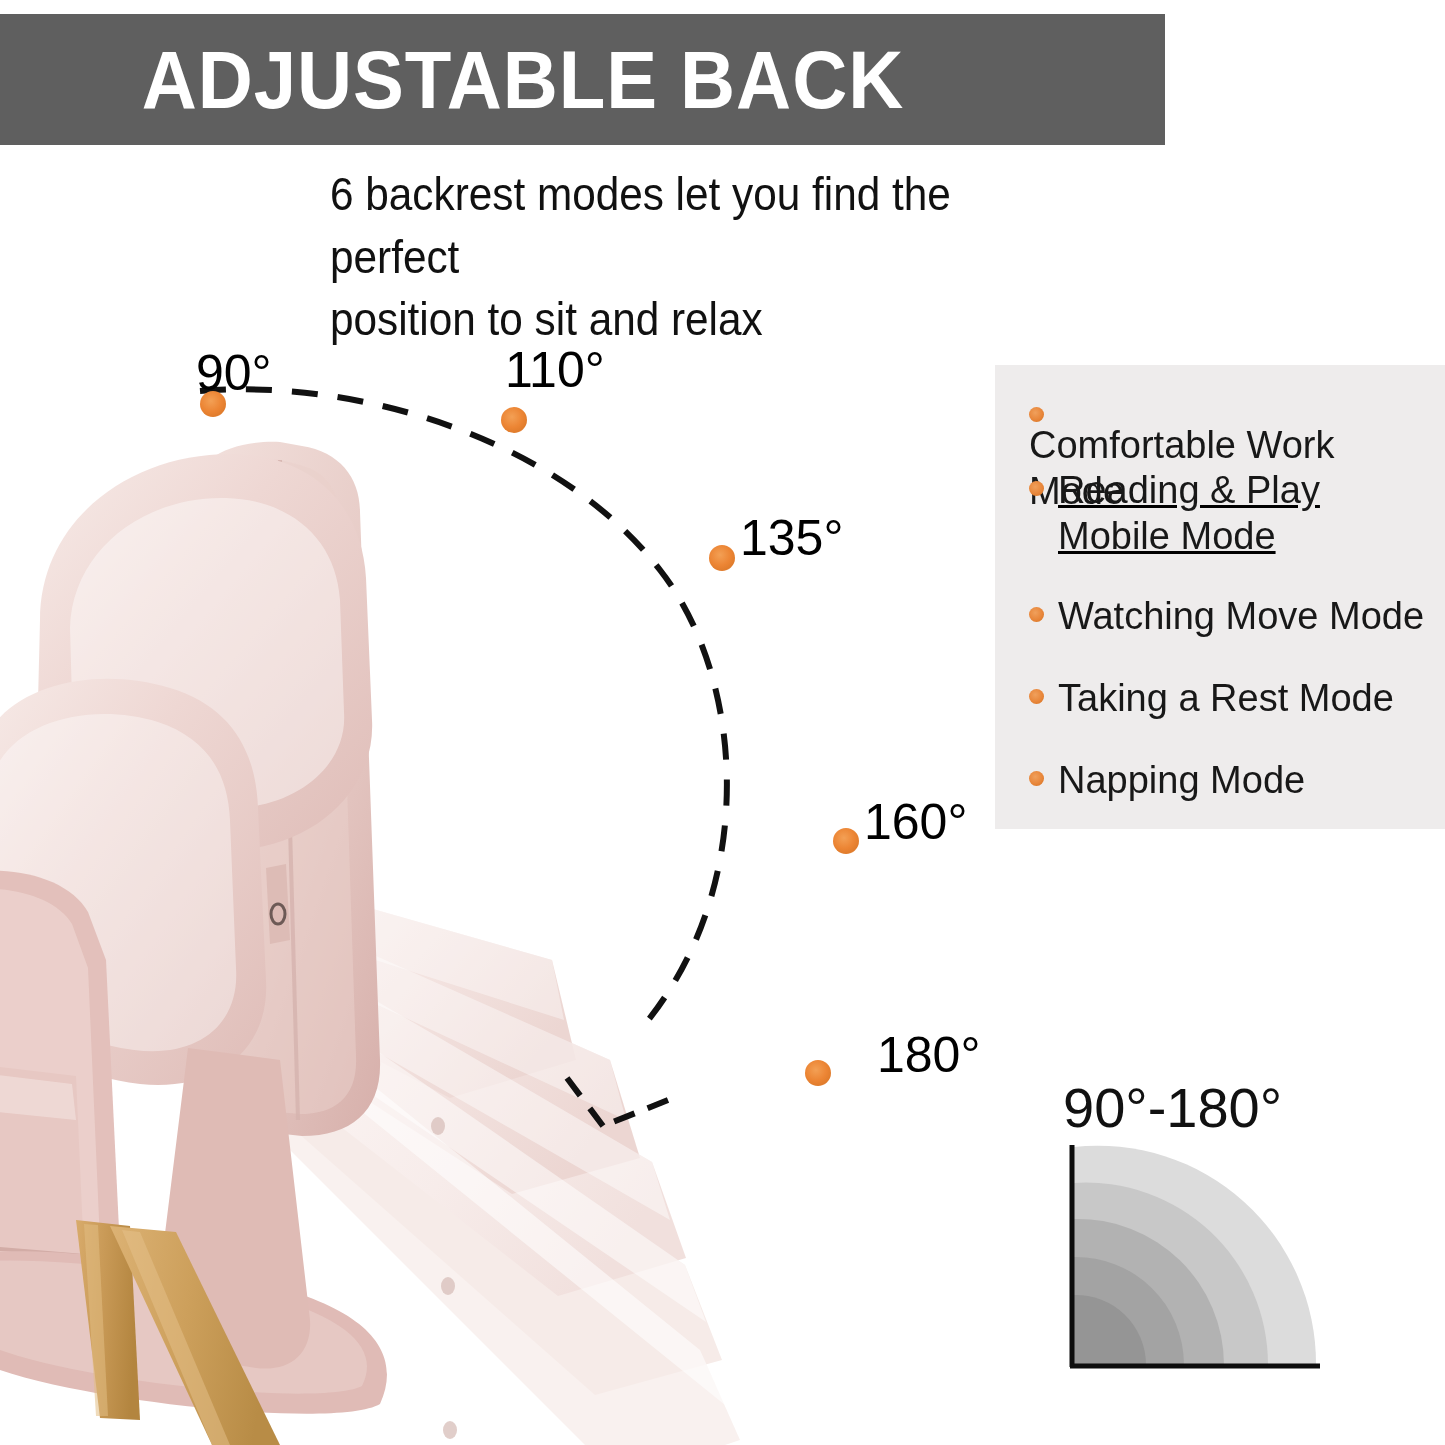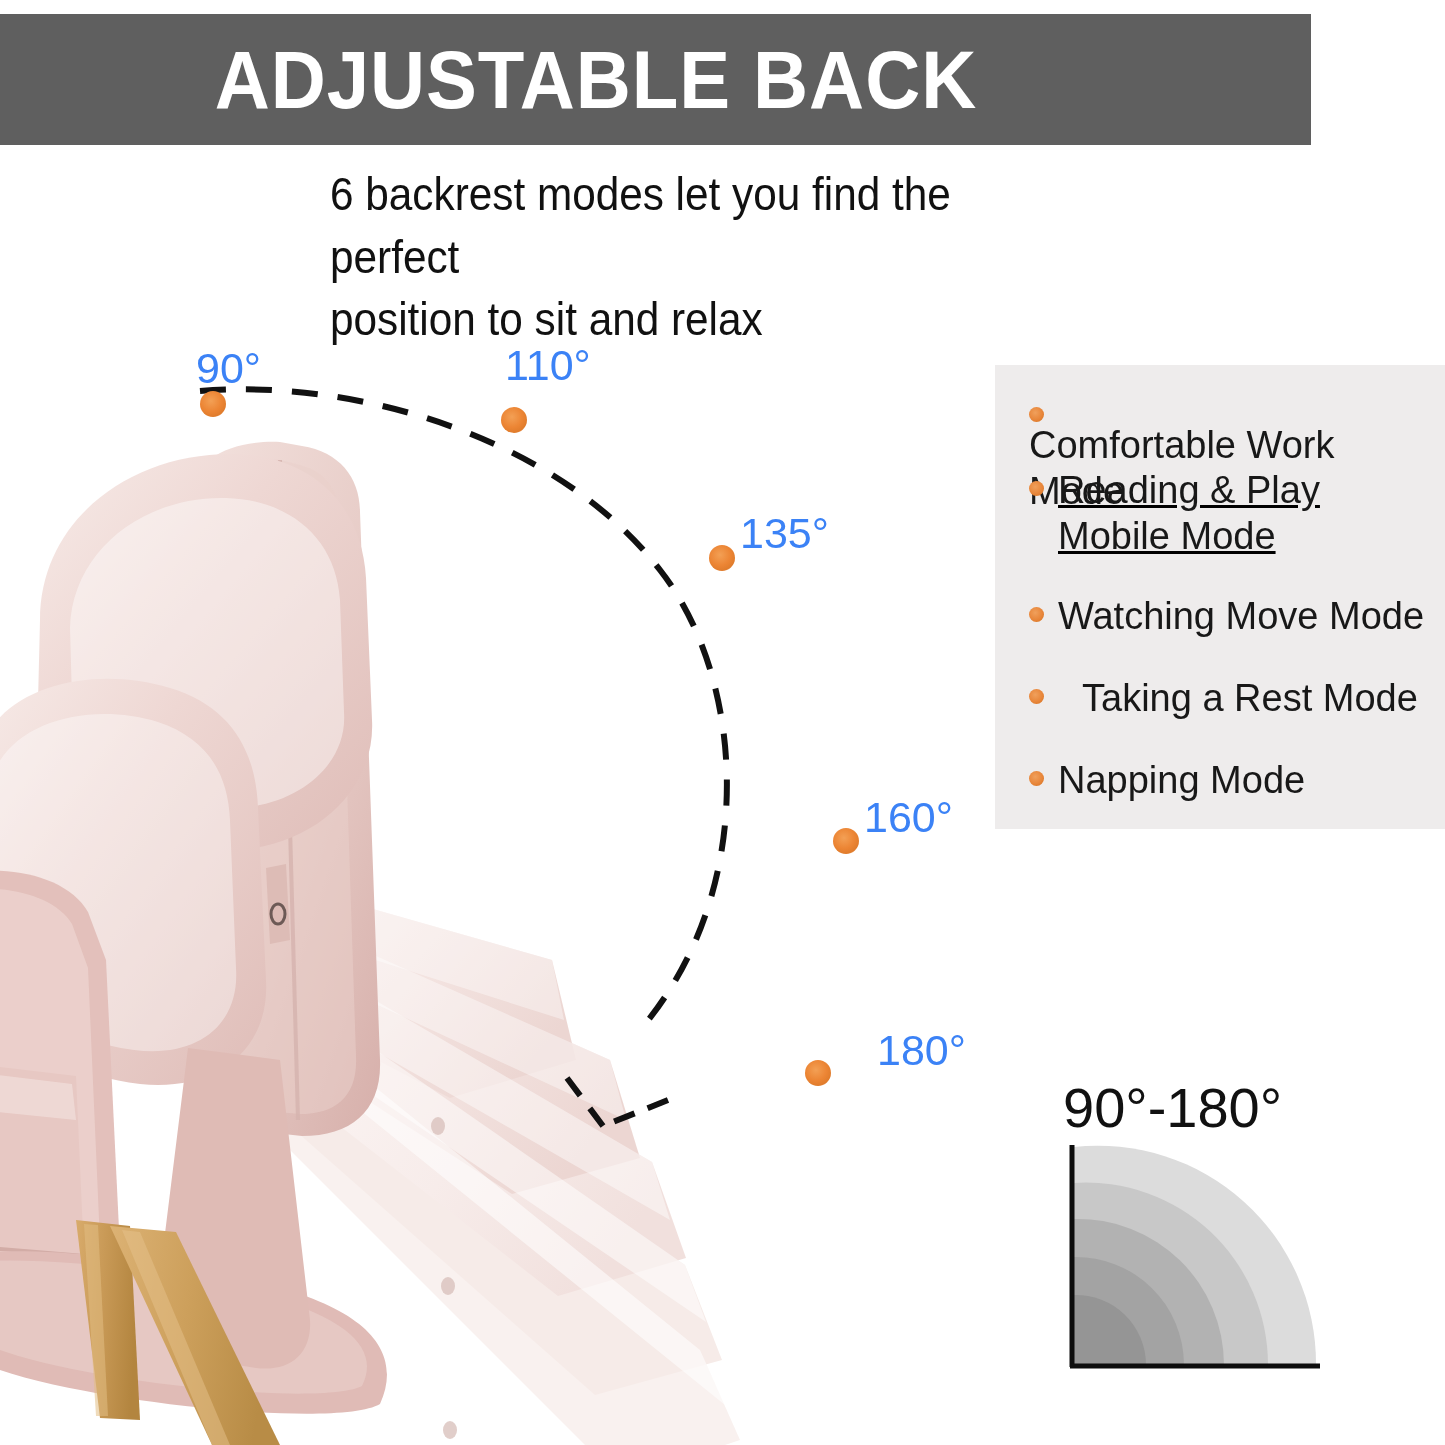--- a/index.html
+++ b/index.html
@@ -1,40 +1,40 @@
 <!DOCTYPE html>
 <html><head>
 <meta charset="utf-8">
 <style>
   html,body{margin:0;padding:0;background:#fff;}
   body{width:1445px;height:1445px;overflow:hidden;
        font-family:"Liberation Sans","DejaVu Sans",sans-serif;}
   #stage{position:relative;width:1445px;height:1445px;background:#ffffff;overflow:hidden;}
 
   
-  #header-bar{position:absolute;left:0;top:14px;width:1311px;height:131px;
+  #header-bar{position:absolute;left:0;top:14px;width:1165px;height:131px;
               background:#5f5f5f;display:flex;align-items:center;justify-content:center;}
   #header-title{color:#ffffff;font-size:82px;font-weight:bold;letter-spacing:1px;
                 font-family:"Liberation Sans Narrow","Liberation Sans",sans-serif;
                 transform:scaleX(.93);transform-origin:center;
                 position:relative;left:-60px;line-height:1;white-space:nowrap;}
 
   
   #subtitle{position:absolute;left:330px;top:163px;width:830px;
             font-size:47px;line-height:1.33;color:#111;
             font-family:"Liberation Sans Narrow","Liberation Sans",sans-serif;
             transform:scaleX(.9);transform-origin:left top;}
 
   
   #chair{position:absolute;left:-20px;top:420px;width:790px;height:1025px;}
 
   
   #arc-svg{position:absolute;left:0;top:330px;width:1000px;height:840px;overflow:visible;}
 
-  .angle-label{position:absolute;font-size:43px;color:#3b82f6;white-space:nowrap;
+  .angle-label{position:absolute;font-size:50px;color:#000000;white-space:nowrap;
                font-family:"Liberation Sans","DejaVu Sans",sans-serif;}
   .dot{position:absolute;width:26px;height:26px;border-radius:50%;
        background:radial-gradient(circle at 42% 38%,#f3a055 0%,#ec8534 48%,#e07c2c 72%,rgba(232,132,56,.35) 88%,rgba(232,132,56,0) 100%);
        filter:blur(.6px);}
 
   
   #modes-panel{position:absolute;left:995px;top:365px;width:450px;height:464px;
                background:#eeecec;}
   .mode-row{position:absolute;display:flex;align-items:flex-start;}
   .mode-bullet{width:15px;height:15px;border-radius:50%;margin-top:14px;margin-right:14px;
@@ -211,21 +211,21 @@
     <div class="mode-row" style="left:34px;top:102px;width:300px;text-decoration:underline;">
       <span class="mode-bullet"></span>
       <span class="mode-text">Reading &amp; Play Mobile Mode</span>
     </div>
 
     <div class="mode-row" style="left:34px;top:228px;width:400px;">
       <span class="mode-bullet"></span>
       <span class="mode-text">Watching Move Mode</span>
     </div>
 
-    <div class="mode-row" style="left:34px;top:310px;width:400px;gap:24px;">
+    <div class="mode-row" style="left:34px;top:310px;width:400px;">
       <span class="mode-bullet"></span>
       <span class="mode-text">Taking a Rest Mode</span>
     </div>
 
     <div class="mode-row" style="left:34px;top:392px;width:400px;">
       <span class="mode-bullet"></span>
       <span class="mode-text">Napping Mode</span>
     </div>
   </div>
 

